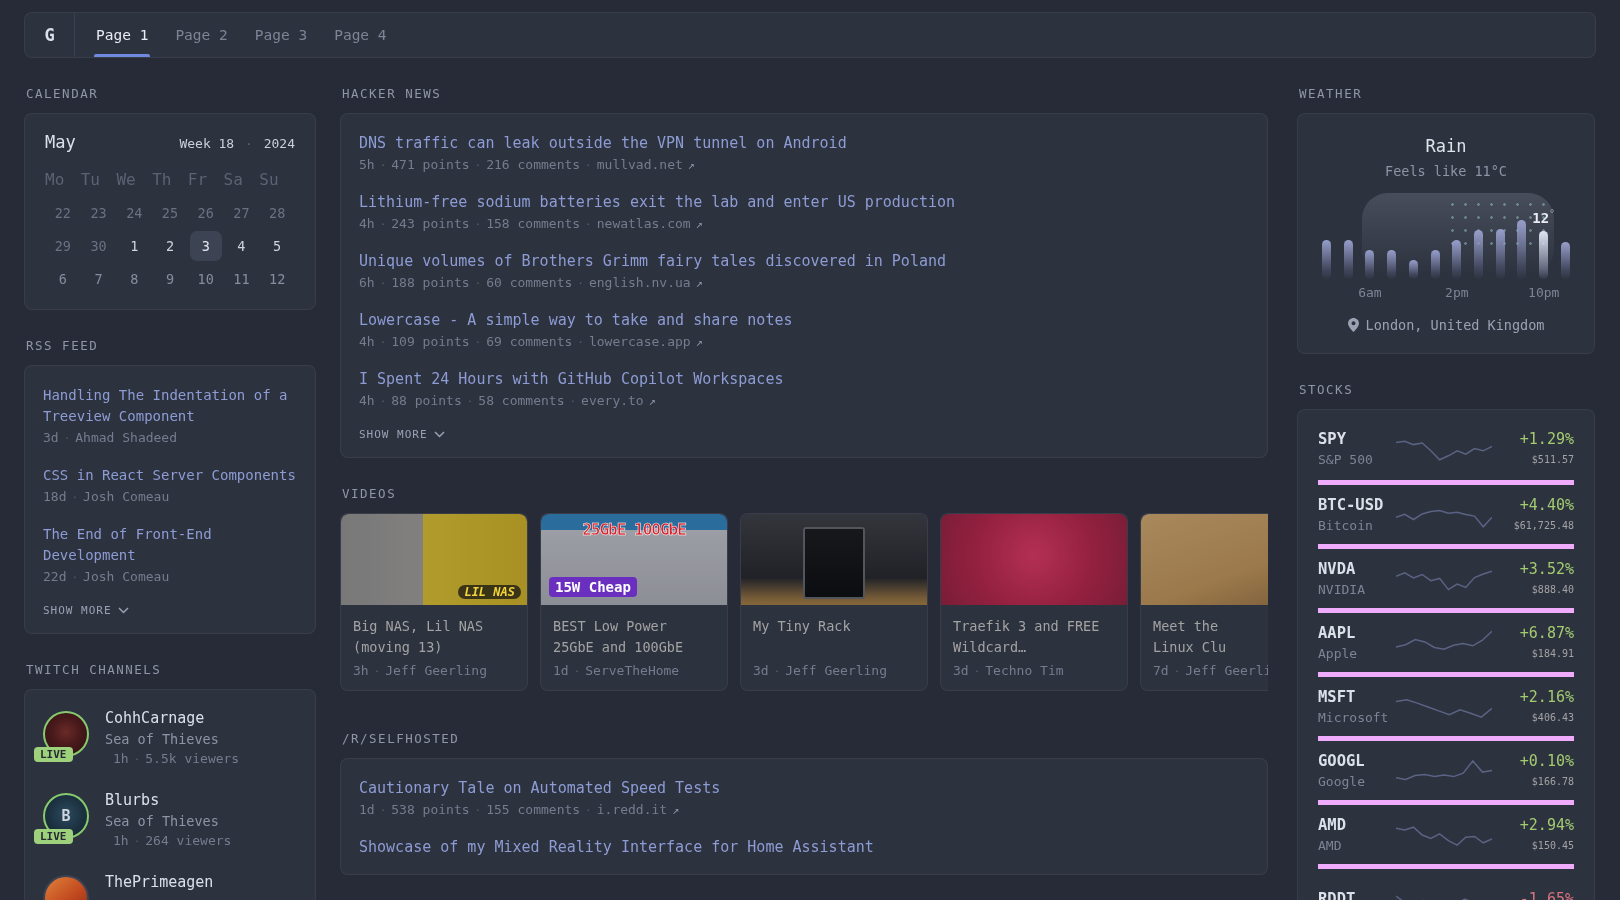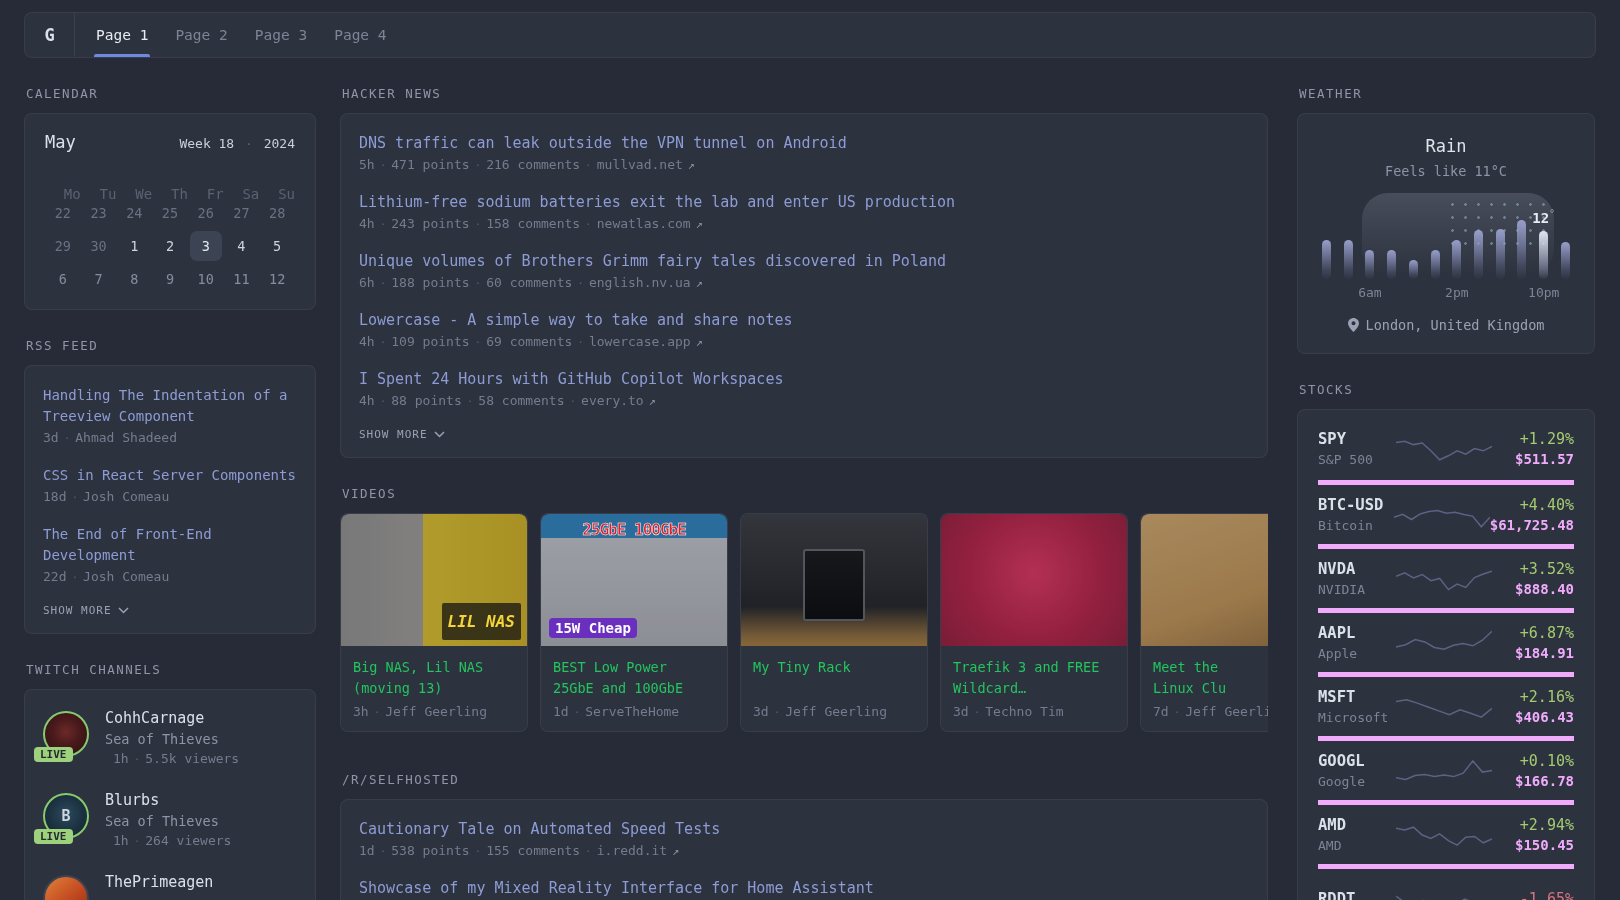--- a/index.html
+++ b/index.html
@@ -40,21 +40,21 @@
 
   
   .calendar-card { padding:18px 20px 14px; }
   .cal-head { display:flex; justify-content:space-between; align-items:baseline;
               height:26px; margin-bottom:12px; }
   .cal-month { font-size:17px; color:#dbe0ea; }
   .cal-week { font-size:13px; color:#c9cfdb; }
   .cal-week .dot { color:#5b6273; margin:0 3px; }
   .cal-grid { display:grid; grid-template-columns:repeat(7,1fr); }
   .cal-grid.headers { height:20px; margin-bottom:6px; }
-  .cal-dh { font-size:14px; color:#5b6274; text-align:right;margin-top:16px; }
+  .cal-dh { font-size:16px; color:#5b6274; text-align:left; }
   .cal-day { height:33px; display:flex; align-items:center; justify-content:center;
              font-size:13.5px; }
   .cal-day span { display:flex; align-items:center; justify-content:center;
                   width:32px; height:30px; border-radius:7px; }
   .cal-day.dim   { color:#6a7183; }
   .cal-day.mid   { color:#868d9e; }
   .cal-day.cur   { color:#ced3df; }
   .cal-day.today { color:#e4e8f0; }
   .cal-day.today span { background:#3c4352; }
 
@@ -89,39 +89,39 @@
   .tw-name { font-size:15px; color:#dbe0ea; line-height:21px; }
   .tw-game { font-size:13.5px; color:#8d94a6; line-height:20px; }
   .tw-meta { font-size:13px; color:#747c8e; line-height:20px;margin-left:8px; }
   .tw-meta .dot { color:#565d6e; margin:0 5px; font-size:11px; }
 
   
   .video-row { display:flex; gap:12px; overflow:hidden; }
   .video-card { width:188px; flex:none; background:#2d323f;
                 border:1px solid rgba(255,255,255,.055); border-radius:8px;
                 overflow:hidden; cursor:pointer; }
-  .v-thumb { position:relative; height:132px; border-radius:8px 8px 0 0; overflow:hidden; }
+  .v-thumb { position:relative; height:91px; border-radius:8px 8px 0 0; overflow:hidden; }
   .v-thumb::after { content:""; position:absolute; inset:0; background:rgba(20,24,34,.18); }
   .t1 { background:linear-gradient(90deg,#8e8e8c 0%, #9a9894 44%, #d3b92f 44%, #c9ac25 100%); }
   .t2 { background:linear-gradient(180deg,#2f7fb6 0%, #2f7fb6 18%, #b9bcc2 18%, #a7a9af 100%); }
   .t3 { background:linear-gradient(180deg,#3a3d42 0%, #232529 70%, #8a6a3c 92%, #a0793f 100%); }
   .t4 { background:radial-gradient(circle at 50% 45%, #d6365e 0%, #b02347 55%, #8f1f3c 100%); }
   .t5 { background:linear-gradient(160deg,#c9a36a 0%, #b98f55 60%, #8c6a3c 100%); }
   .ov { position:absolute; z-index:1; font-weight:bold; }
   .ov-lilnas { right:6px; bottom:6px; color:#f3d43a; background:rgba(30,28,20,.8);
-               font-size:16px; font-style:italic; padding:9px 6px; border-radius:2px; }
+               font-size:12px; font-style:italic; padding:0 6px; border-radius:7px; }
   .ov-25g { left:0; right:0; top:6px; text-align:center; color:#d6222c; font-size:16px;
             -webkit-text-stroke:.5px #fff; letter-spacing:-1px; }
   .ov-15w { left:8px; bottom:8px; color:#fff; background:#6a2fbf; font-size:14px;
             padding:2px 6px; border-radius:4px; }
   .t3 .ov-rack { position:absolute; left:50%; top:54%; width:62px; height:72px;
             transform:translate(-50%,-50%); background:linear-gradient(180deg,#17181b,#0c0d10);
             border:2px solid #51555c; border-radius:3px; }
   .v-body { padding:11px 12px 12px; }
-  .v-title { display:block; color:#22c55e; font-size:13.5px; line-height:21px; height:43px;
+  .v-title { display:block; color:#a3a3a3; font-size:13.5px; line-height:21px; height:43px;
              white-space:pre-line; overflow:hidden; }
   .v-meta { margin-top:4px; font-size:13px; color:#747c8e; }
   .v-meta .dot { color:#565d6e; margin:0 5px; font-size:11px; }
 
   
   .weather-card { padding:20px 24px; text-align:center; }
   .w-cond { font-size:17px; color:#dfe3ea; line-height:24px; }
   .w-feels { font-size:13.5px; color:#8d94a6; line-height:20px; margin-top:3px; }
   .w-chart { position:relative; width:248px; height:72px; margin:26px auto 0; }
   .w-cloud { position:absolute; left:40px; width:192px; top:-14px; height:82px;
@@ -151,21 +151,21 @@
   .stock-row + .stock-row { border-top:5px solid #f0abfc;align-items:center; }
   .st-id { width:104px; }
   .st-sym { font-size:15.5px; font-weight:bold; color:#dce0e9; line-height:22px; }
   .st-name { font-size:13px; color:#7d8496; line-height:19px; }
   .st-spark { flex:1; display:flex; justify-content:center; }
   .st-spark svg { display:block; }
   .st-vals { width:110px; text-align:right; }
   .st-chg { font-size:15px; line-height:22px; }
   .st-chg.up { color:#a3cb70; }
   .st-chg.down { color:#d9737e; }
-  .st-price { font-size:14px; color:#f0abfc; line-height:19px;font-weight:bold; }
+  .st-price { font-size:10px; color:#a3a3a3; line-height:19px; }
 </style>
 </head>
 <body>
 
 <div class="page">
 
   <header>
     <div class="logo">G</div>
     <div class="nav-divider"></div>
     <nav class="tabs" id="nav-tabs">

